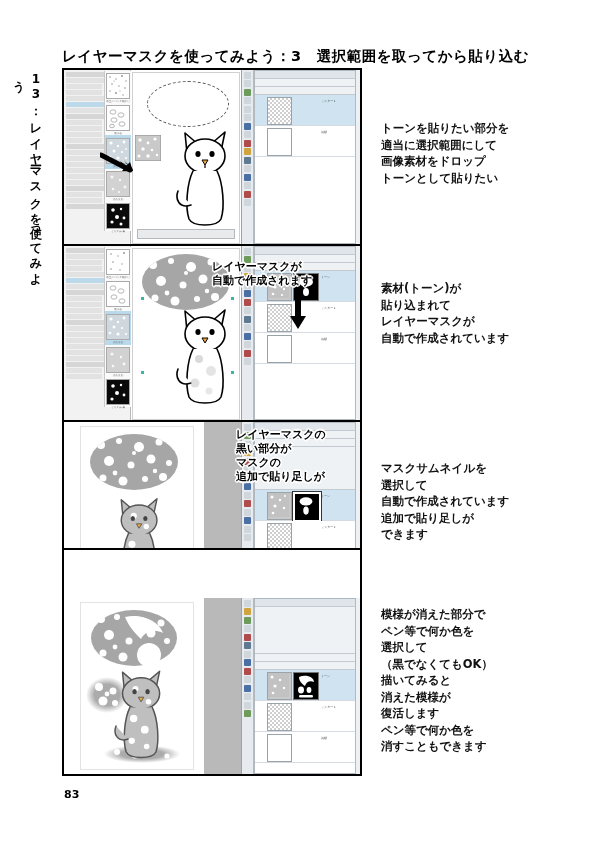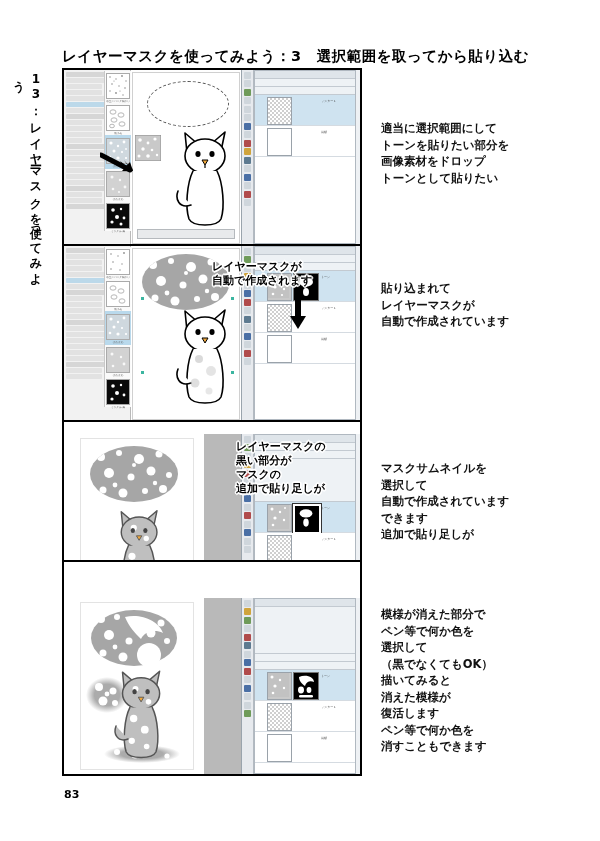--- a/index.html
+++ b/index.html
@@ -28,21 +28,21 @@
   }
 
   
   .panels{position:absolute;left:62px;top:68px;width:300px;height:708px;
           border:2px solid #000;box-sizing:border-box;background:#fff;}
   .panel{position:absolute;left:0;width:296px;overflow:hidden;background:#fff;
          border-bottom:2px solid #000;box-sizing:border-box;}
   .panel:last-child{border-bottom:none;}
   .p1{top:0;height:176px;}
   .p2{top:176px;height:176px;}
-  .p3{top:352px;height:128px;margin-top:12px;}
+  .p3{top:352px;height:128px;}
   .p4{top:528px;height:176px;}
 
   
   .appwrap{position:absolute;left:0;top:0;width:296px;height:100%;}
   .leftpal{position:absolute;left:0;top:0;width:66px;height:100%;
            background:#f2f2f2;border-right:1px solid #b9b9b9;}
   .palrow{height:5px;margin:1px 2px;background:#e2e2e2;border-radius:1px;}
   .palrow.sel{background:#bcd9ea;}
   .palrow.w2{width:70%;}
   .palrow.w3{width:55%;}
@@ -811,38 +811,39 @@
               <div class="lplabel">用紙</div>
             </div>
           </div>
         </div>
       </div>
     </div>
 
   </div>
 
   <div class="note n1">
+    <div>トーンを貼りたい部分を</div>
     <div>適当に選択範囲にして</div>
-    <div>トーンを貼りたい部分を</div>
     <div>画像素材をドロップ</div>
     <div>トーンとして貼りたい</div>
   </div>
 
   <div class="note n2">
+    <div>素材(トーン)が</div>
     <div>貼り込まれて</div>
     <div>レイヤーマスクが</div>
     <div>自動で作成されています</div>
   </div>
 
   <div class="note n3">
     <div>マスクサムネイルを</div>
     <div>選択して</div>
     <div>自動で作成されています</div>
+    <div>追加で貼り足しが</div>
     <div>できます</div>
-    <div>追加で貼り足しが</div>
   </div>
 
   <div class="note n4">
     <div>模様が消えた部分で</div>
     <div>ペン等で何か色を</div>
     <div>選択して</div>
     <div>（黒でなくてもOK）</div>
     <div>描いてみると</div>
     <div>消えた模様が</div>
     <div>復活します</div>

